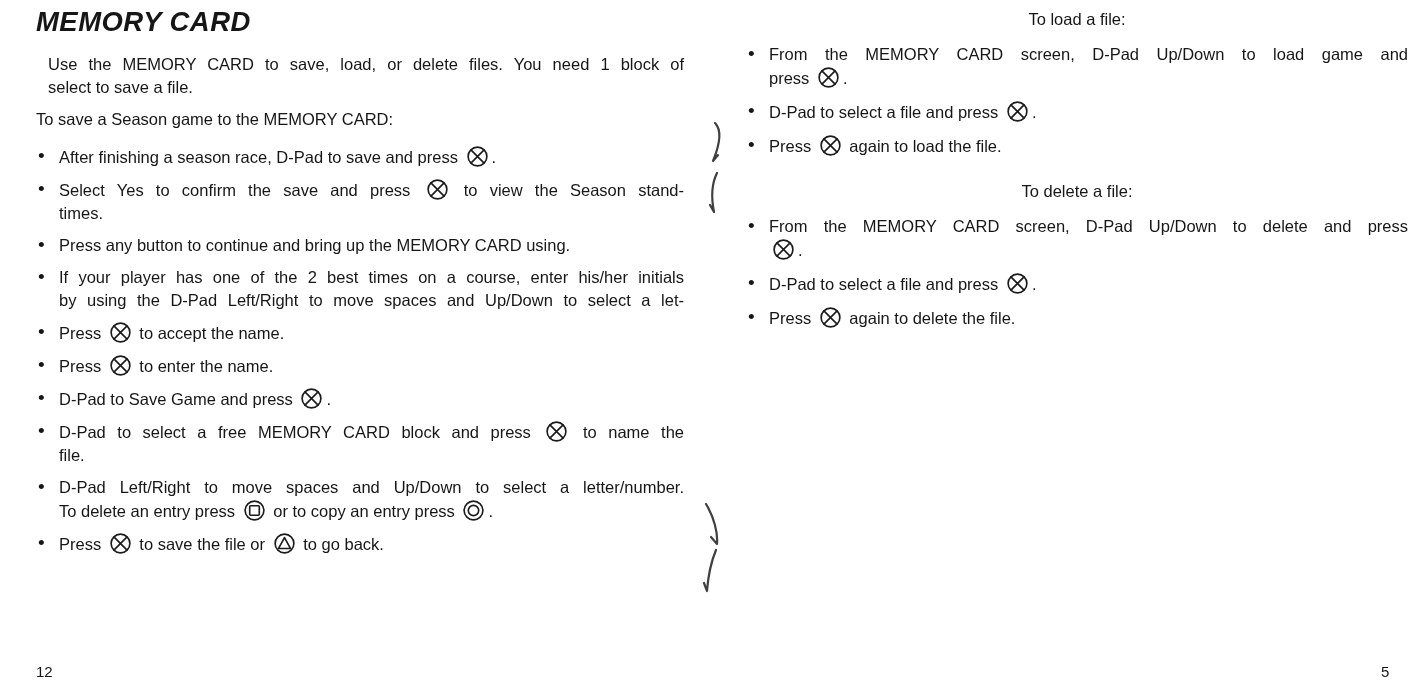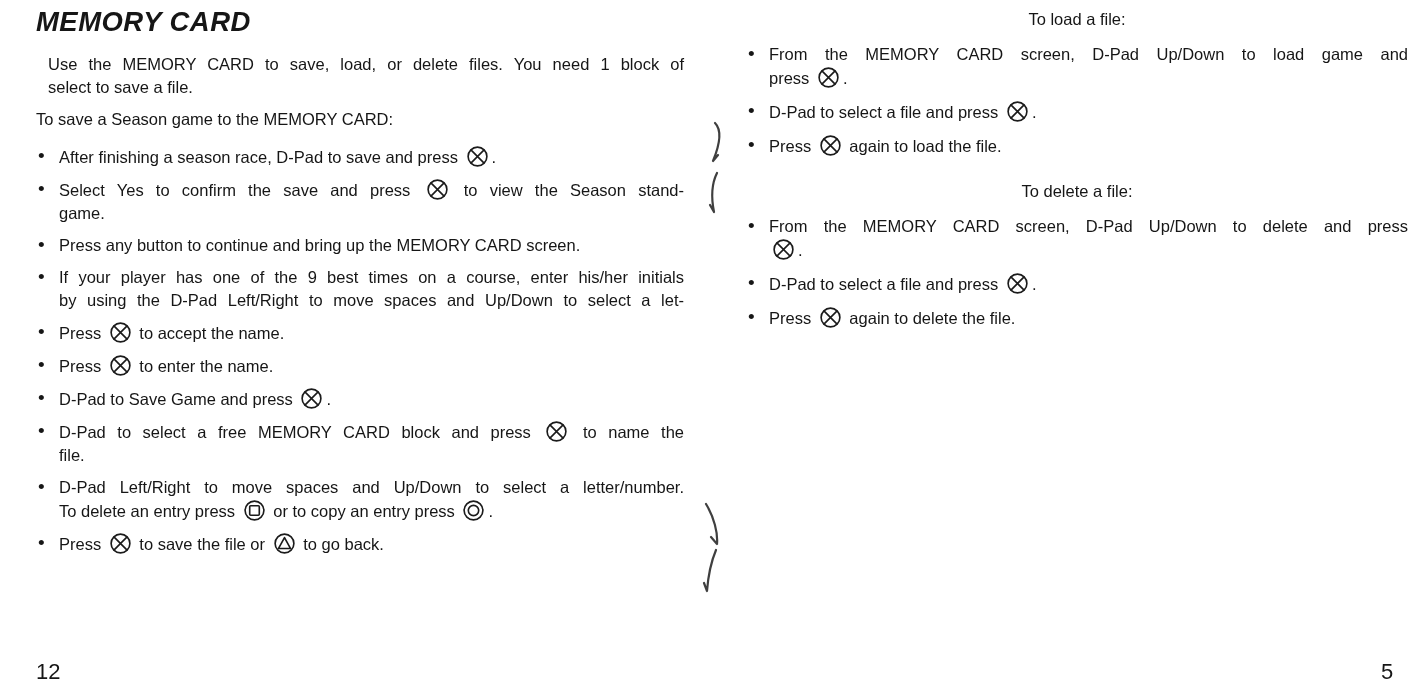--- a/index.html
+++ b/index.html
@@ -19,21 +19,21 @@
   ul.blist{list-style:none;margin:0;padding:0;}
   ul.blist li{position:relative;padding-left:23px;margin-bottom:9px;}
   .page-right ul.blist li{margin-bottom:10px;}
   ul.blist li::before{
     content:"\2022";position:absolute;left:2px;top:-1px;font-size:19px;color:#161616;
   }
   .line{text-align:left;}
   .line.j{text-align:justify;text-align-last:justify;}
   .psb{display:inline-block;width:23px;height:23px;vertical-align:-5px;margin:0 3px;}
   .psb svg{display:block;width:23px;height:23px;fill:none;stroke:#1b1b1b;stroke-width:1.7;stroke-linecap:round;stroke-linejoin:round;}
-  .pagenum{position:absolute;font-size:22px;line-height:20px;}
+  .pagenum{position:absolute;font-size:15px;line-height:20px;}
   .mark{position:absolute;}
   .mark path{fill:none;stroke:#2a2a2a;stroke-width:2.2;stroke-linecap:round;opacity:.9;}
   .delete-section{margin-top:22px;}
 </style>
 </head>
 <body>
 
 <div class="page page-left" style="left:36px;top:6px;width:648px;">
   <h1 class="title">MEMORY CARD</h1>
   <div class="para">
@@ -46,27 +46,27 @@
         <div class="line">After finishing a season race, D-Pad to save and press <span class="psb"><svg viewBox="0 0 24 24">
               <circle cx="12" cy="12" r="9.8"></circle>
               <path d="M5.4 5.4L18.6 18.6M18.6 5.4L5.4 18.6"></path>
             </svg></span>.</div>
       </li>
       <li>
         <div class="line j">Select Yes to confirm the save and press <span class="psb"><svg viewBox="0 0 24 24">
               <circle cx="12" cy="12" r="9.8"></circle>
               <path d="M5.4 5.4L18.6 18.6M18.6 5.4L5.4 18.6"></path>
             </svg></span> to view the Season stand-</div>
-        <div class="line">game.</div>
+        <div class="line">times.</div>
       </li>
       <li>
-        <div class="line">Press any button to continue and bring up the MEMORY CARD screen.</div>
+        <div class="line">Press any button to continue and bring up the MEMORY CARD using.</div>
       </li>
       <li>
-        <div class="line j">If your player has one of the 9 best times on a course, enter his/her initials</div>
+        <div class="line j">If your player has one of the 2 best times on a course, enter his/her initials</div>
         <div class="line j">by using the D-Pad Left/Right to move spaces and Up/Down to select  a let-</div>
       </li>
       <li>
         <div class="line">Press <span class="psb"><svg viewBox="0 0 24 24">
               <circle cx="12" cy="12" r="9.8"></circle>
               <path d="M5.4 5.4L18.6 18.6M18.6 5.4L5.4 18.6"></path>
             </svg></span> to accept the name.</div>
       </li>
       <li>
         <div class="line">Press <span class="psb"><svg viewBox="0 0 24 24">

